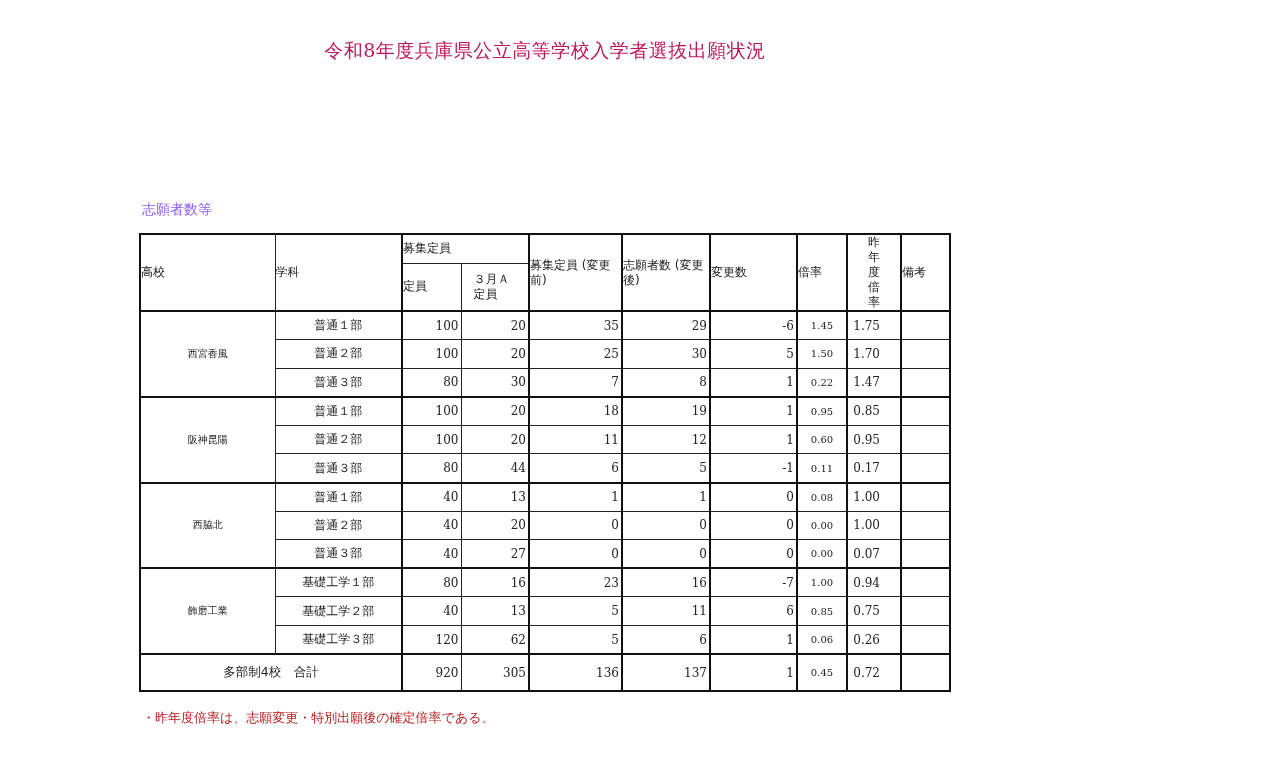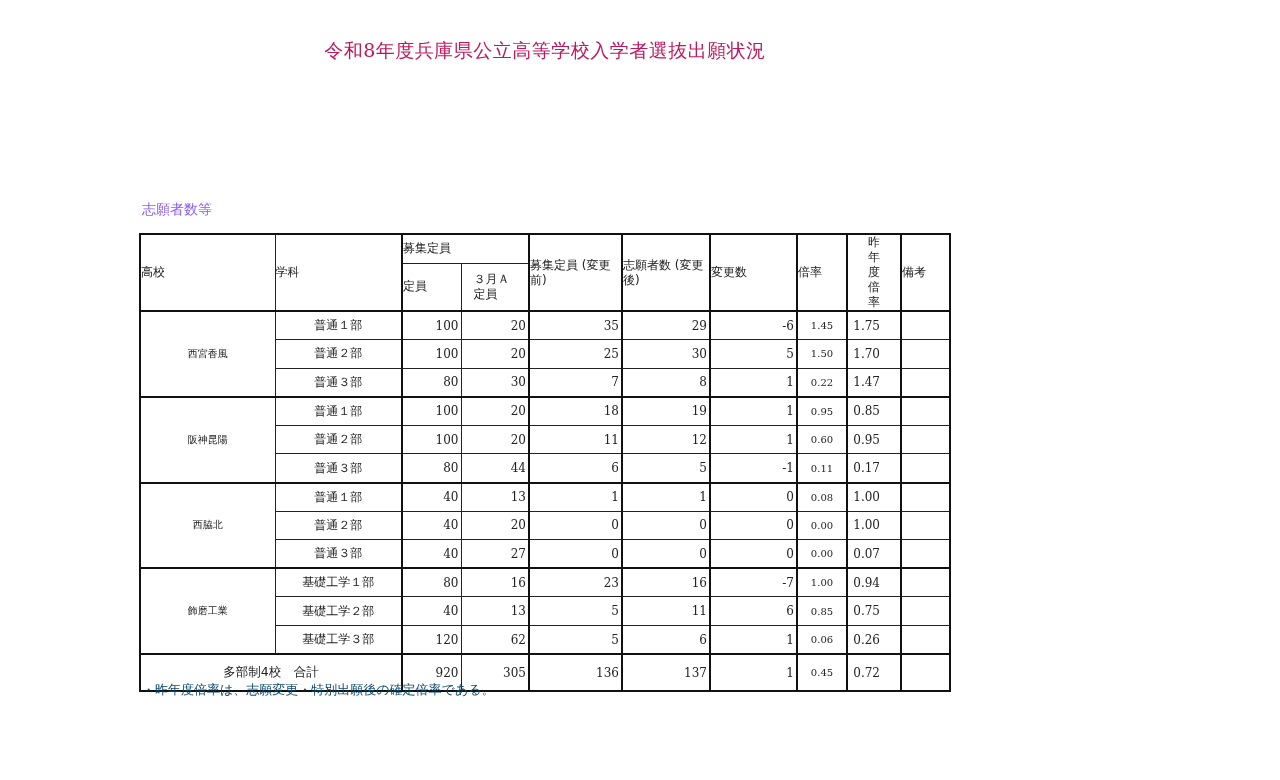--- a/index.html
+++ b/index.html
@@ -46,22 +46,22 @@
   }
   table.grid td.center { text-align: center; }
   table.grid td.school { text-align: center; font-size: 10px; }
   .thick-r { border-right: 2px solid #111 !important; }
   .thick-b { border-bottom: 2px solid #111 !important; }
   tr.hdr1 { height: 28px; }
   tr.hdr2 { height: 46px; }
   tr.row { height: 28.6px; }
   tr.total { height: 37px; }
   .note {
-    position: absolute; left: 142px; top: 681px;
-    font-size: 13px; color: #0c4a6e;
+    position: absolute; left: 142px; top: 709px;
+    font-size: 13px; color: #b91c1c;
   }
 </style>
 </head>
 <body>
 
 <div class="title">
   <span class="sub">令和8年度兵庫県公立高等学校入学者選抜出願状況</span>
 </div>
 
 <div class="section-label">志願者数等</div>

